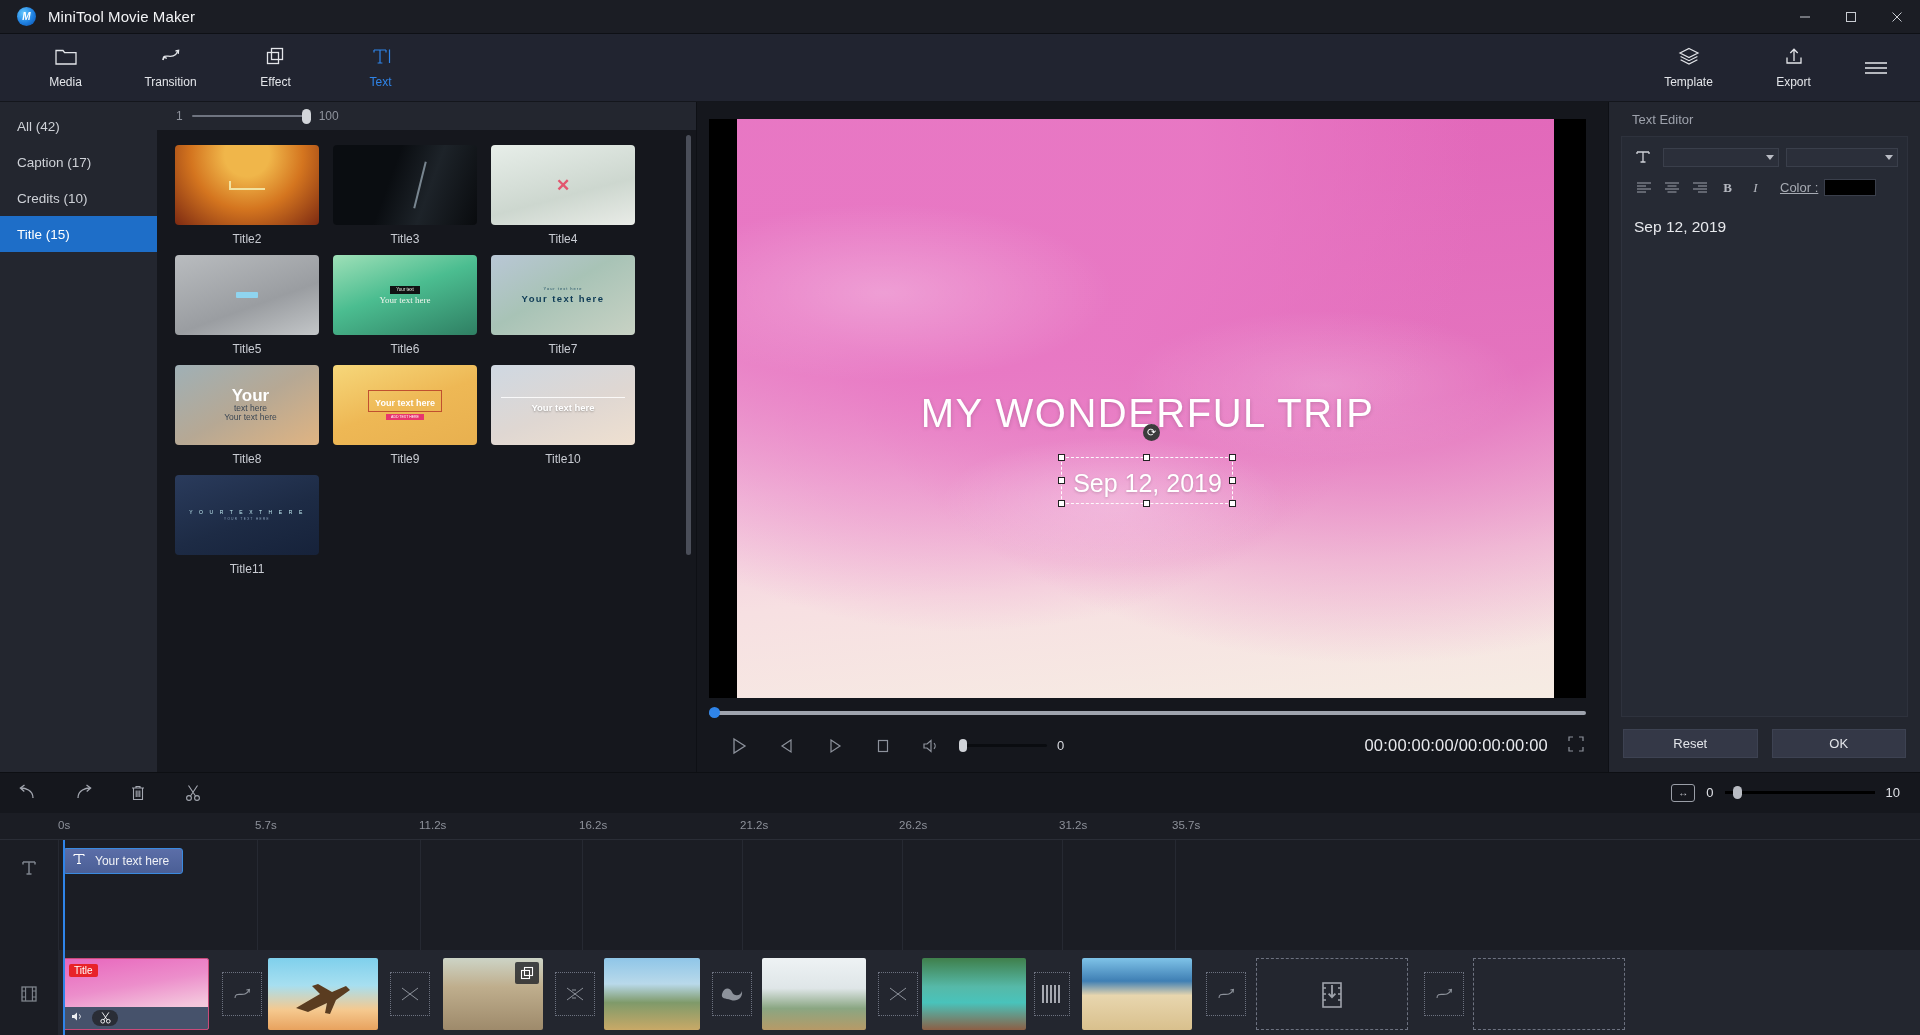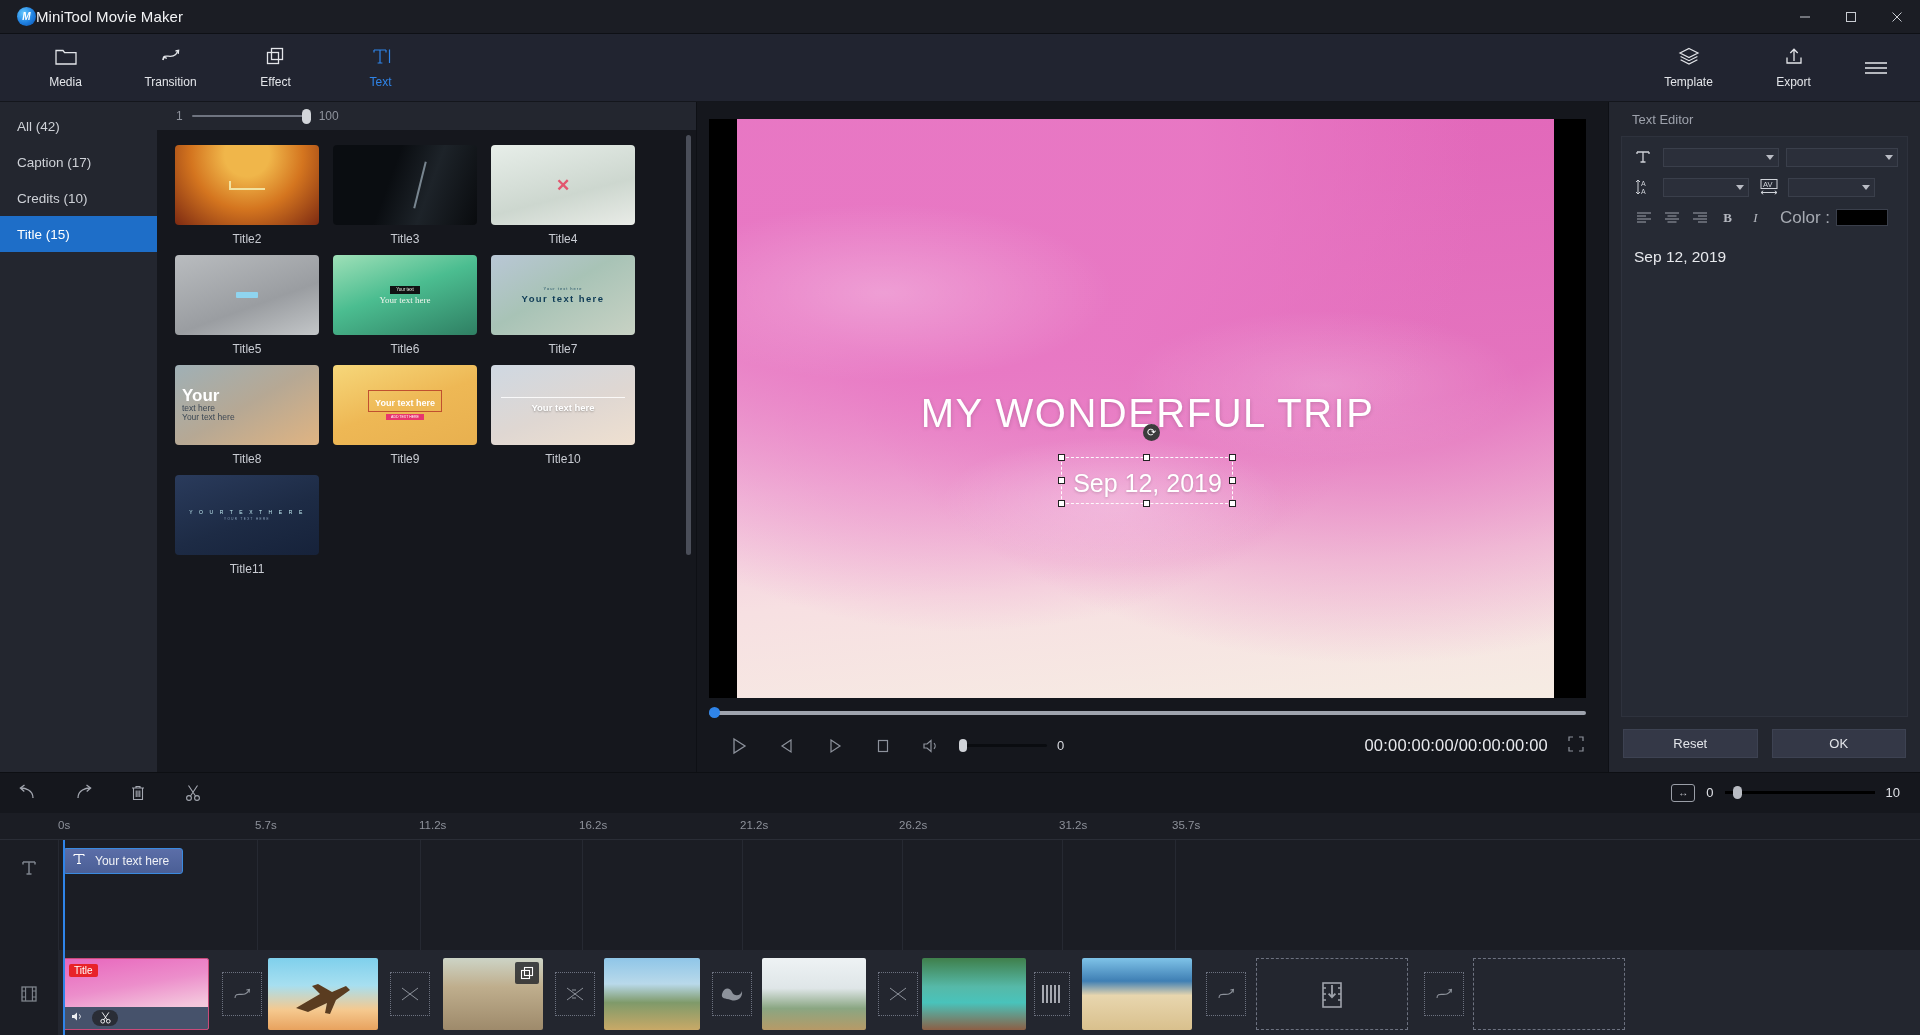--- a/index.html
+++ b/index.html
@@ -16,21 +16,21 @@
   .titlebar{
     height:34px; background:#1b1d24; display:flex; align-items:center;
     border-bottom:1px solid #0e1015; flex:0 0 34px; position:relative;
   }
   .logo{
     width:19px;height:19px;border-radius:50%;margin-left:17px;
     background:radial-gradient(circle at 35% 32%, #62c8ff 0%, #1e7fe0 55%, #0b4ea8 100%);
     display:flex;align-items:center;justify-content:center;
     font-size:10px;color:#fff;font-weight:bold;font-style:italic;
   }
-  .apptitle{ font-size:15px; color:#f2f3f5; letter-spacing:.1px;}
+  .apptitle{ margin-left:12px; font-size:15px; color:#f2f3f5; letter-spacing:.1px;}
   .wctrls{ position:absolute; right:0; top:0; height:34px; display:flex; }
   .wbtn{ width:46px;height:34px;display:flex;align-items:center;justify-content:center;color:#c9ccd2;}
   .wbtn svg{ display:block; }
 
   
   .ribbon{
     height:68px; background:#212430; display:flex; align-items:center;
     flex:0 0 68px; position:relative; border-bottom:1px solid #14161c;
   }
   .rb-item{
@@ -174,21 +174,21 @@
   .rowB{ display:flex; align-items:center; gap:7px; padding:8px 9px 0 9px;}
   .rowC{ display:flex; align-items:center; gap:3px; padding:9px 9px 10px 9px;}
   .ticon{ width:25px;height:22px;display:flex;align-items:center;justify-content:center;color:#cfd2d8;}
   .combo{ height:19px; background:#2b2f3a; border:1px solid #3a3f4b; display:flex; align-items:center; justify-content:flex-end; padding-right:4px;}
   .combo .cv{ flex:1; font-size:11px; color:#c6c9d0; padding-left:5px; text-align:left;}
   .caret{ width:0;height:0;border-left:4px solid transparent;border-right:4px solid transparent;border-top:5px solid #b9bcc4;}
   .albtn{ width:25px;height:21px;display:flex;align-items:center;justify-content:center;color:#9ea2ab;}
   .bibtn{ width:25px;height:21px;display:flex;align-items:center;justify-content:center;color:#b6b9c1;font-size:13px;}
   .bibtn.b{font-weight:bold;font-family:"Liberation Serif",serif;}
   .bibtn.i{font-style:italic;font-family:"Liberation Serif",serif;}
-  .clabel{ font-size:17px; color:#a7abb3; margin-left:9px;}
+  .clabel{ font-size:13px; color:#a7abb3; margin-left:9px;text-decoration:underline;}
   .swatch{ width:52px;height:17px;background:#000;border:1px solid #3a3f4b;margin-left:3px;}
   .ta{ flex:1 1 auto; padding:10px 12px; font-size:15.5px; color:#e7e9ed; min-height:0;}
   .rp-actions{ display:flex; gap:14px; padding:12px 14px 14px 14px;}
   .rbtn{ flex:1; height:29px; background:#343847; border:1px solid #3d4252; display:flex; align-items:center; justify-content:center; font-size:13px; color:#e3e5ea;}
 
   
   .tlbar{ height:41px; flex:0 0 41px; background:#15171d; display:flex; align-items:center; position:relative; border-top:1px solid #0d0f13;}
   .tlbtn{ width:55px;height:41px;display:flex;align-items:center;justify-content:center;color:#a4a8b1;}
   .tlzoom{ position:absolute; right:20px; display:flex; align-items:center; gap:11px; font-size:13px; color:#dfe1e6;}
   .ztrack2{ position:relative; width:150px; height:3px; background:#000; }
@@ -391,21 +391,21 @@
               <div style="display:flex;flex-direction:column;align-items:center;gap:2px">
                 <div class="ss">Your text here</div>
                 <div class="s">Your text here</div>
               </div>
             </div>
             <div class="cap">Title7</div>
           </div>
 
           <div class="cell">
             <div class="thumb t8">
-              <div style="text-align:left;padding-left:7px;width:100%">
+              <div style="text-align:center;padding-left:7px;width:100%">
                 <div class="big">Your</div>
                 <div class="sm">text here</div>
                 <div class="sm">Your text here</div>
               </div>
             </div>
             <div class="cap">Title8</div>
           </div>
 
           <div class="cell">
             <div class="thumb t9">
@@ -521,44 +521,20 @@
           <div class="combo" style="width:118px">
             <span class="cv"></span>
             <span class="caret"></span>
           </div>
           <div class="combo" style="width:114px">
             <span class="cv"></span>
             <span class="caret"></span>
           </div>
         </div>
 
-        <div class="rowB">
-          <div class="ticon">
-            <svg width="20" height="18" viewBox="0 0 20 18">
-                <text x="7" y="8" font-size="7" fill="currentColor">A</text>
-                <text x="7" y="16" font-size="7" fill="currentColor">A</text>
-                <path d="M4 2.5 V15.5 M2 4 L4 2 L6 4 M2 14 L4 16 L6 14" fill="none" stroke="currentColor" stroke-width="1"></path>
-              </svg>
-          </div>
-          <div class="combo" style="width:86px">
-            <span class="cv"></span>
-            <span class="caret"></span>
-          </div>
-          <div class="ticon">
-            <svg width="22" height="18" viewBox="0 0 22 18">
-                <rect x="3" y="1.5" width="16" height="9" fill="none" stroke="currentColor" stroke-width="1"></rect>
-                <text x="5" y="9" font-size="7.5" fill="currentColor">AV</text>
-                <path d="M3 14.5 H19 M3 14.5 L5.2 12.8 M3 14.5 L5.2 16.2 M19 14.5 L16.8 12.8 M19 14.5 L16.8 16.2" fill="none" stroke="currentColor" stroke-width="1"></path>
-              </svg>
-          </div>
-          <div class="combo" style="width:87px">
-            <span class="cv"></span>
-            <span class="caret"></span>
-          </div>
-        </div>
 
         <div class="rowC">
           <div class="albtn">
             <svg width="16" height="14" viewBox="0 0 16 14">
                 <path d="M1 2 H15 M1 5 H10 M1 8 H15 M1 11 H10" stroke="currentColor" stroke-width="1.1"></path>
               </svg>
           </div>
           <div class="albtn">
             <svg width="16" height="14" viewBox="0 0 16 14">
                 <path d="M1 2 H15 M3.5 5 H12.5 M1 8 H15 M3.5 11 H12.5" stroke="currentColor" stroke-width="1.1"></path>

